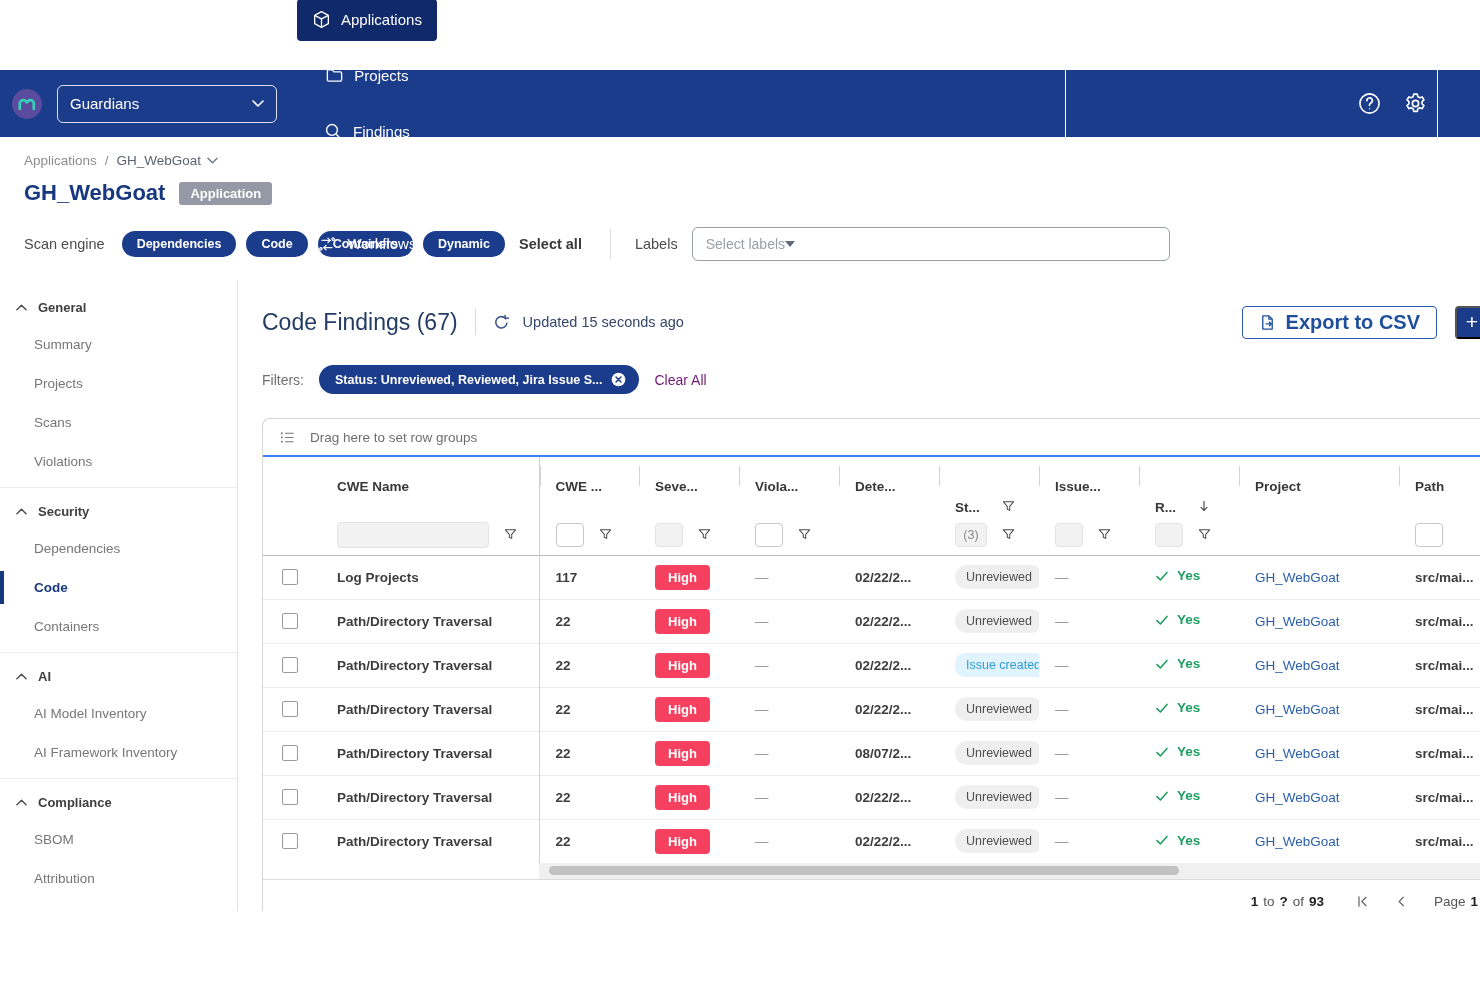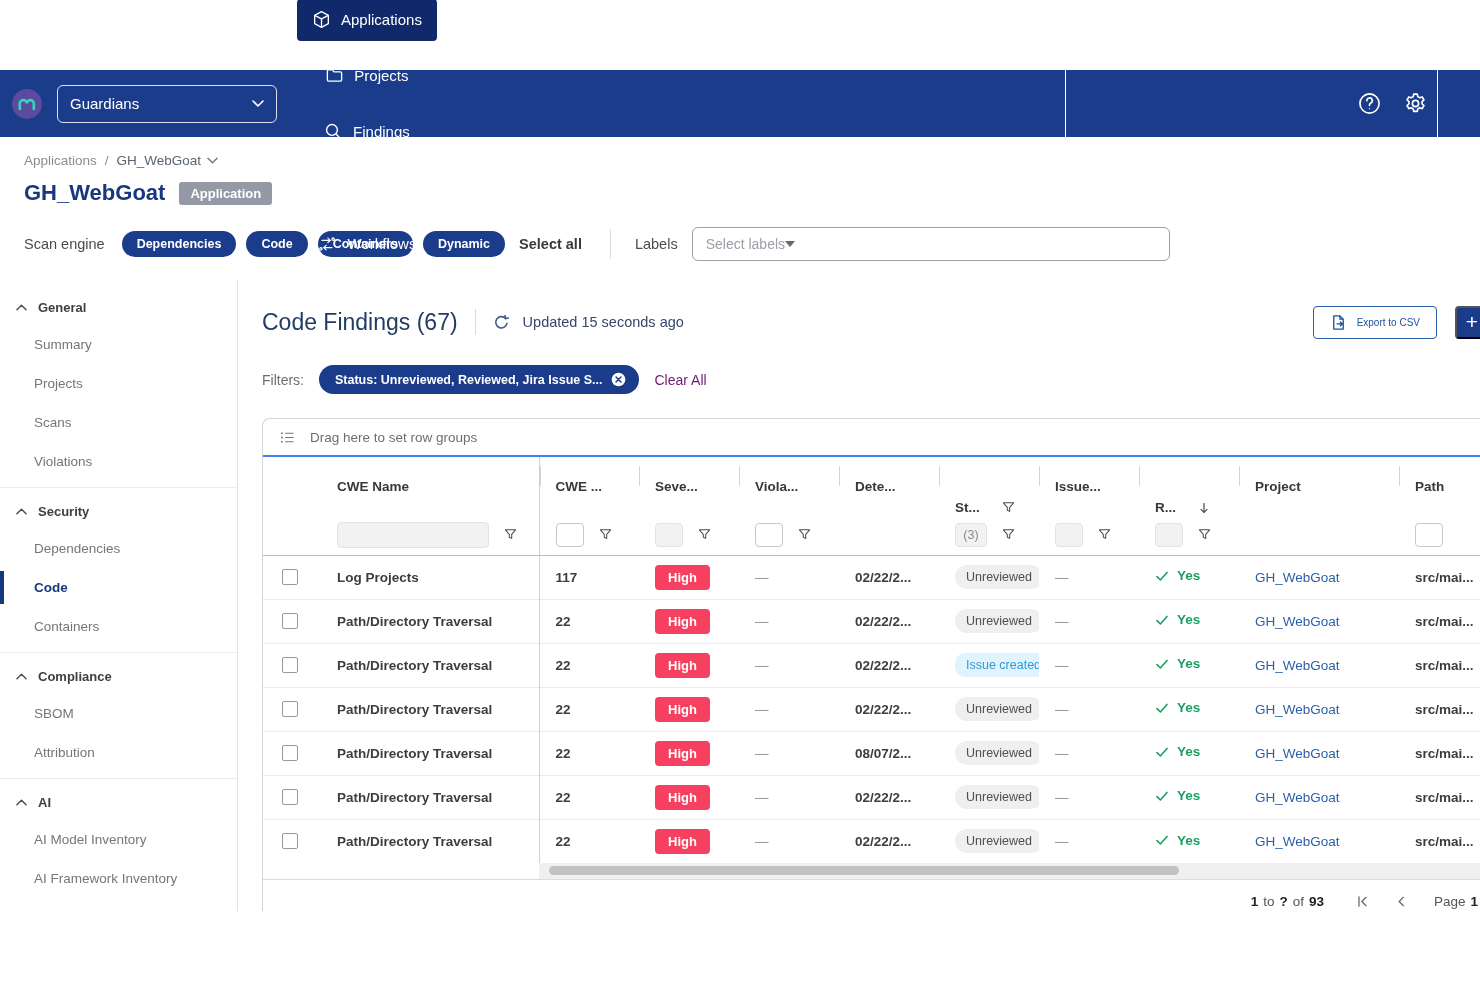--- a/index.html
+++ b/index.html
@@ -46,37 +46,37 @@
   .side-item { position:relative; padding:12px 16px 12px 34px; font-size:13.5px; color:#767676; cursor:pointer; }
   .side-item.active { color:var(--title-navy,#17377e); font-weight:bold; }
   .side-item.active::before { content:""; position:absolute; left:0; top:3px; bottom:3px; width:4px; background:var(--title-navy,#17377e); }
 
   .main { flex:1; padding:25px 0 0 24px; overflow:hidden; position:relative; }
   .main-header { display:flex; align-items:center; height:34px; }
   .main-title { font-size:23px; color:#233c64; }
   .title-sep { width:1px; height:26px; background:#d9d9d9; margin:0 17px; }
   .refresh-btn { display:flex; align-items:center; cursor:pointer; }
   .updated { font-size:14.5px; color:#35466b; margin-left:13px; }
-  .export-btn { margin-left:auto; display:flex; align-items:center; gap:10px; border:1px solid #2a5da8; color:#1f4f9c; background:#fff; height:33px; padding:0 16px; border-radius:4px; font-size:10px; cursor:pointer; white-space:nowrap; }
+  .export-btn { margin-left:auto; display:flex; align-items:center; gap:10px; border:1px solid #2a5da8; color:#1f4f9c; background:#fff; height:33px; padding:0 16px; border-radius:4px; font-size:20px; cursor:pointer; white-space:nowrap;font-weight:bold; }
   .plus-btn { width:34px; height:33px; margin-left:18px; margin-right:-9px; background:var(--accent,#1b3c8a); color:#fff; font-size:21px; border-radius:4px; display:flex; align-items:center; justify-content:center; cursor:pointer; flex-shrink:0; }
 
   .filters-row { margin-top:26px; display:flex; align-items:center; gap:15px; height:29px; font-size:14px; color:#6f6f6f; }
   .filter-chip { background:var(--accent,#1b3c8a); color:#fff; font-size:12.5px; font-weight:bold; padding:7px 13px 7px 16px; border-radius:15px; display:flex; align-items:center; gap:9px; cursor:pointer; }
   .chip-x { display:flex; align-items:center; cursor:pointer; }
   .clear-all { color:#701a75; font-size:14px; cursor:pointer; }
 
   
   .table-card { margin-top:24px; border:1px solid #d6d6d6; border-right:none; border-radius:8px 0 0 0; overflow:hidden; background:#fff; }
   .drag-row { height:38px; display:flex; align-items:center; gap:15px; padding:0 17px; color:#6e6e6e; font-size:13.5px; border-bottom:2px solid #3b82f6; }
 
   table { border-collapse:collapse; table-layout:fixed; width:1436px; }
   th { height:38px; font-size:13.5px; color:#383838; text-align:left; padding:0 0 0 16px; font-weight:bold; position:relative; white-space:nowrap; cursor:pointer; }
   th.sep::before { content:""; position:absolute; left:0; top:9px; height:20px; width:1px; background:#d4d4d4; }
   .pin-end { border-right:1px solid #d0d0d0; }
-  th .hdr-inline { display:inline-flex; align-items:center; gap:22px;margin-top:43px; }
+  th .hdr-inline { display:inline-flex; gap:22px;margin-top:43px; }
 
   .filter-cells td { height:40px; border-bottom:1px solid #b9bdc3; padding-left:16px; white-space:nowrap; }
   .flt-wide { width:152px; height:26px; background:#f2f2f2; border:1px solid #e3e3e3; border-radius:4px; outline:none; }
   .flt-box { width:28px; height:24px; border-radius:4px; outline:none; text-align:center; font-size:12.5px; color:#8a8a8a; font-family:"Liberation Sans",sans-serif; }
   .box-white { background:#fff; border:1px solid #c8c8c8; }
   .box-gray { background:#f2f2f2; border:1px solid #e3e3e3; }
   .flt-funnel { display:inline-flex; margin-left:15px; vertical-align:middle; cursor:pointer; }
   .flt-cell-inner { display:flex; align-items:center; }
 
   tbody td { height:44px; border-top:1px solid #eaeaea; padding-left:16px; font-size:13.5px; white-space:nowrap; overflow:hidden; }
@@ -288,41 +288,41 @@
         <div class="side-item"><span>Containers</span></div>
 
     </div>
     <div class="side-section">
       <div class="side-header">
         <span class="chev" style="display: inline-flex;">
             <svg viewBox="0 0 12 7" width="11" height="7" fill="none" stroke="currentColor" stroke-width="1.5" stroke-linecap="round" stroke-linejoin="round">
               <path d="M1 6l5-5 5 5"></path>
             </svg>
           </span>
-        <span>Compliance</span>
-      </div>
-
-        <div class="side-item"><span>SBOM</span></div>
-
-        <div class="side-item"><span>Attribution</span></div>
+        <span>AI</span>
+      </div>
+
+        <div class="side-item"><span>AI Model Inventory</span></div>
+
+        <div class="side-item"><span>AI Framework Inventory</span></div>
 
     </div>
     <div class="side-section">
       <div class="side-header">
         <span class="chev" style="display: inline-flex;">
             <svg viewBox="0 0 12 7" width="11" height="7" fill="none" stroke="currentColor" stroke-width="1.5" stroke-linecap="round" stroke-linejoin="round">
               <path d="M1 6l5-5 5 5"></path>
             </svg>
           </span>
-        <span>AI</span>
-      </div>
-
-        <div class="side-item"><span>AI Model Inventory</span></div>
-
-        <div class="side-item"><span>AI Framework Inventory</span></div>
+        <span>Compliance</span>
+      </div>
+
+        <div class="side-item"><span>SBOM</span></div>
+
+        <div class="side-item"><span>Attribution</span></div>
 
     </div>
   </div>
 
   <div class="main">
     <div class="main-header">
       <span class="main-title">Code Findings (67)</span>
       <span class="title-sep"></span>
       <span class="refresh-btn">
           <span style="display: inline-flex;">

